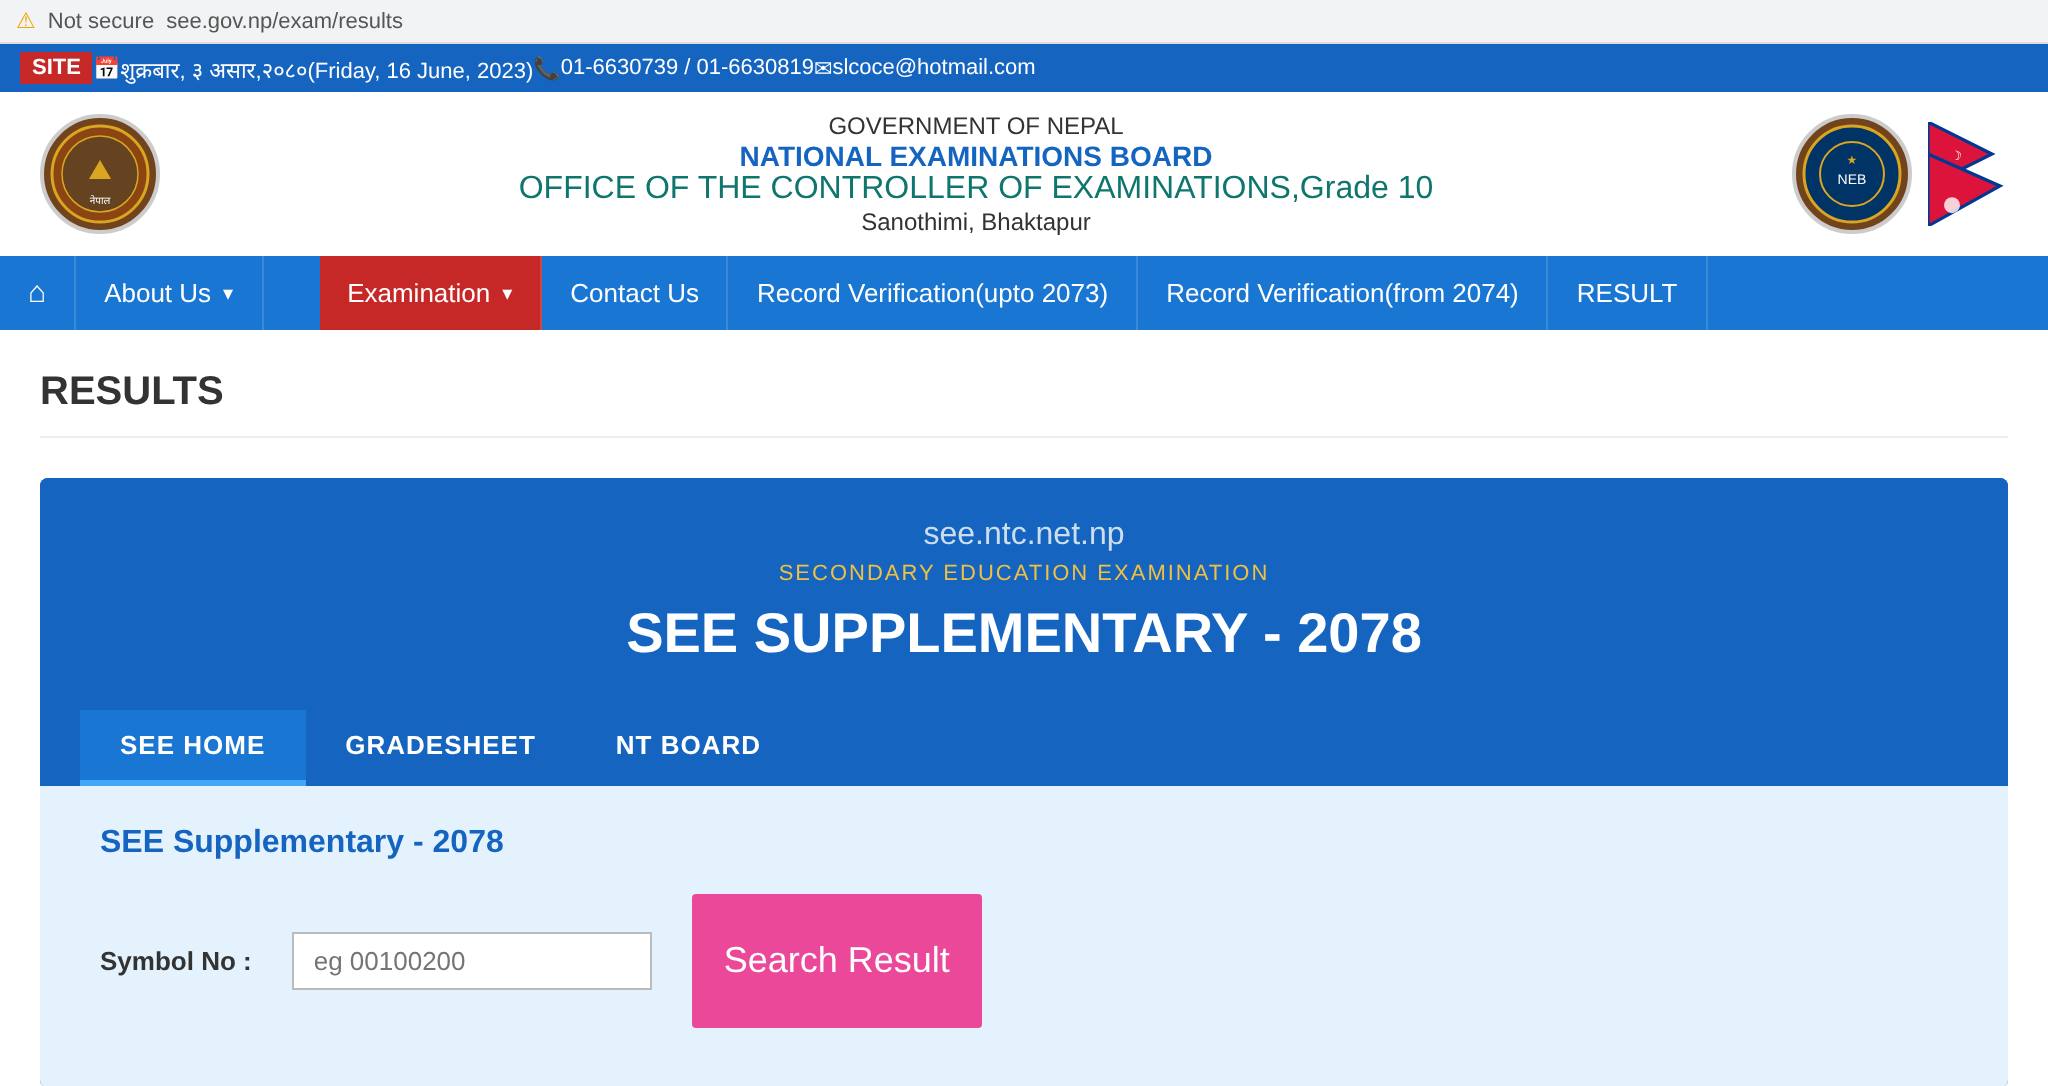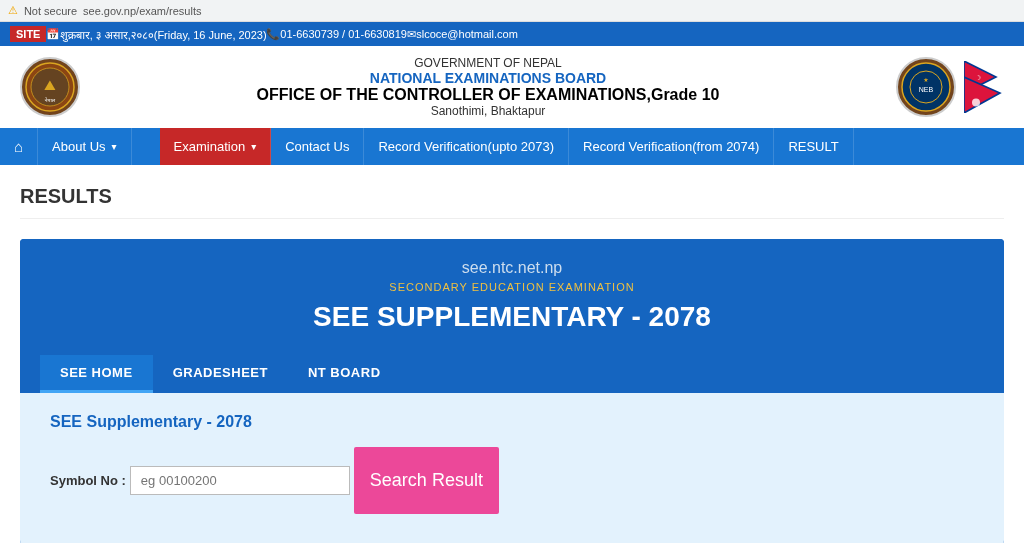--- a/index.html
+++ b/index.html
@@ -52,22 +52,22 @@
       color: #333;
       font-weight: normal;
     }
     .header-center .board-title {
       font-size: 14px;
       color: #1565c0;
       font-weight: bold;
     }
     .header-center .office-title {
       font-size: 16px;
-      color: #000000;
-      font-weight: bold;
+      color: #0f766e;
+      font-weight: normal;
     }
     .header-center .location {
       font-size: 12px;
       color: #333;
     }
     .header-logos {
       display: flex;
       align-items: center;
       gap: 8px;
     }
@@ -178,33 +178,33 @@
     }
     .see-content-title {
       color: #1565c0;
       font-size: 16px;
       font-weight: bold;
       margin-bottom: 16px;
     }
     .search-row {
       display: flex;
       align-items: center;
-      gap: 4px;
+      gap: 20px;
     }
     .search-label {
       font-size: 13px;
       color: #333;
       font-weight: bold;
       white-space: nowrap;
     }
     .search-input {
       border: 1px solid #bbb;
       padding: 6px 10px;
       font-size: 13px;
-      width: 220px;
+      width: 180px;
       outline: none;
       color: #999;
     }
     .search-btn {
       background: #ec4899;
       color: #fff;
       border: none;
       padding: 23px 16px;
       font-size: 18px;
       cursor: pointer;

